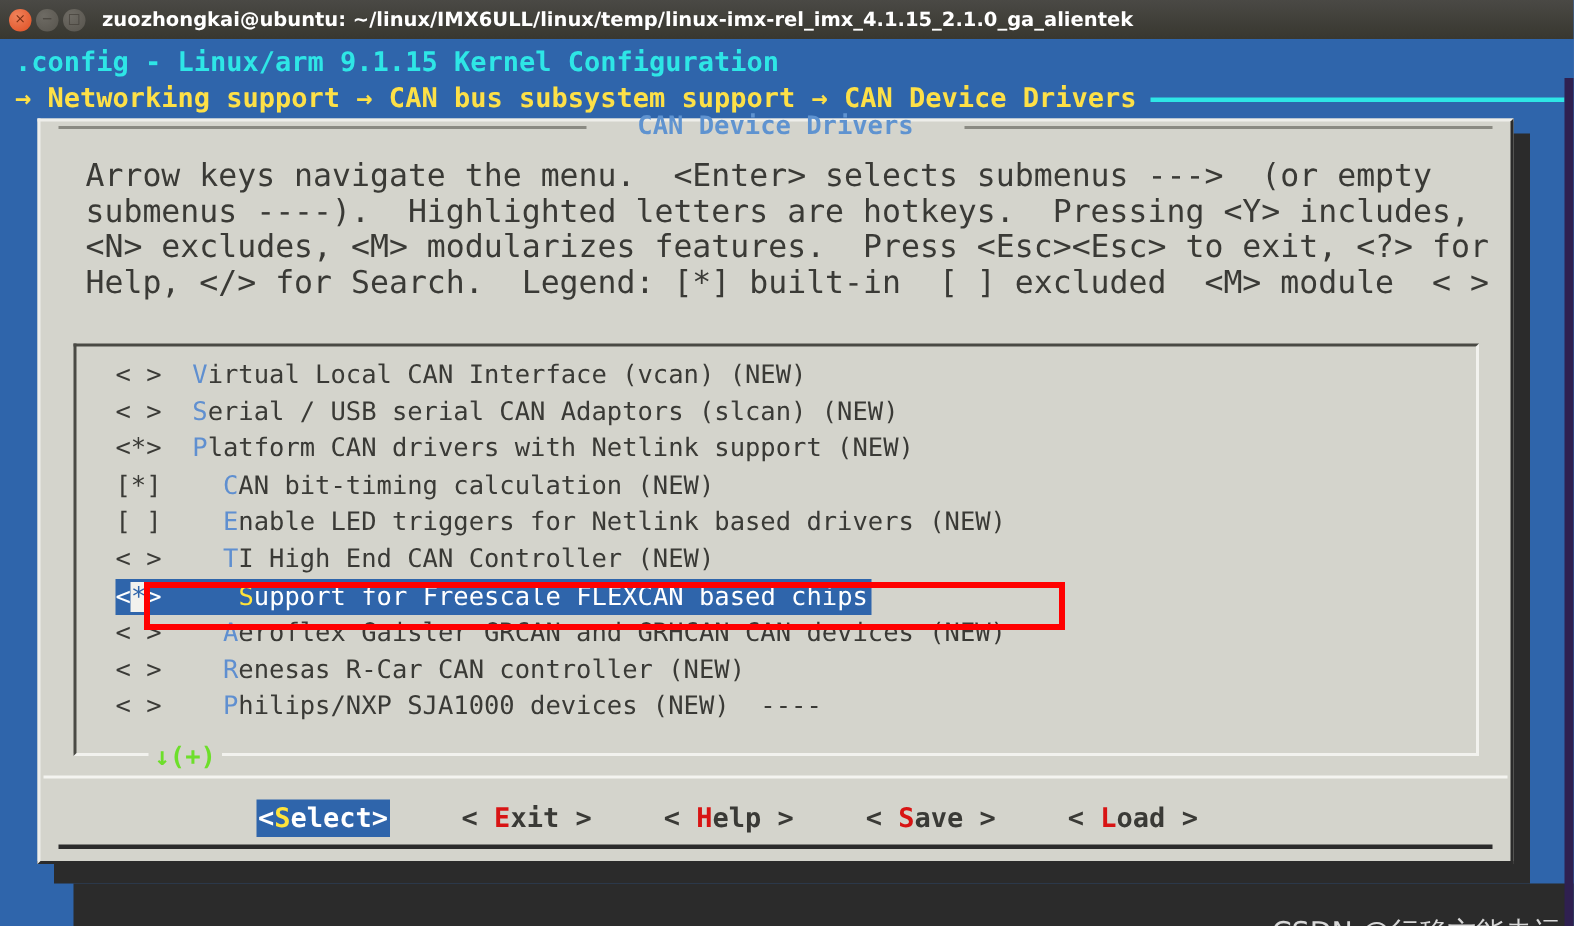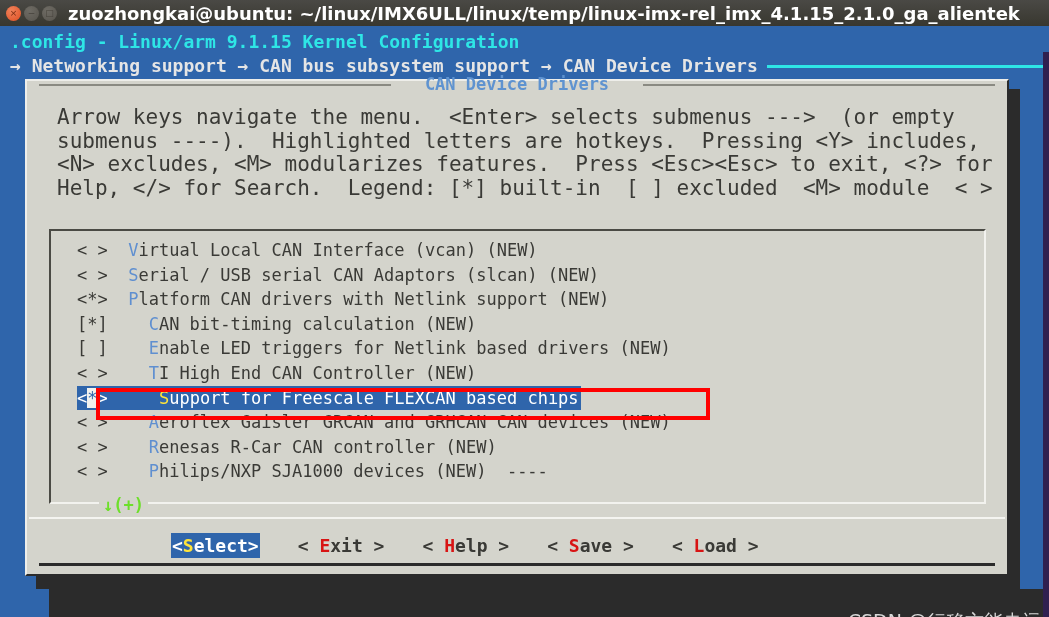--- a/index.html
+++ b/index.html
@@ -49,42 +49,42 @@
     box-sizing: border-box;
     flex: 0 0 auto;
   }
   #btn-close { background: radial-gradient(circle at 35% 30%, #f0825a, #df4f23); color:#7a2d12; }
   #btn-min   { background: radial-gradient(circle at 35% 30%, #6e6b64, #57544d); }
   #btn-max   { background: radial-gradient(circle at 35% 30%, #6e6b64, #57544d); }
   #titlebar-title {
     margin-left: 8px;
     color: #ffffff;
     font-family: "DejaVu Sans", sans-serif;
-    font-size: 18px;
+    font-size: 13px;
     font-weight: bold;
     white-space: nowrap;
   }
 
   
   #mc-body {
     position: absolute;
     left: 0; top: 26px;
     width: 1049px;
     height: 591px;
     background: #2f65ab;
     font-family: "DejaVu Sans Mono", monospace;
   }
 
   #mc-header {
     position: absolute;
     left: 10px; top: 4px;
     width: 1035px;
   }
   .hdr-line {
-    color: #e5e5e5;
+    color: #fde047;
     font-size: 18px;
     font-weight: bold;
     line-height: 24px;
     white-space: nowrap;
     letter-spacing: 0px;
   }
   #mc-title-line { color: #2ee6e6; }
   #mc-breadcrumb-line { display: flex; align-items: center; }
   #mc-breadcrumb-line .bc-text { white-space: nowrap; }
   #mc-breadcrumb-rule {
@@ -213,20 +213,21 @@
     background: #f4f4f0;
   }
   #button-bar {
     position: absolute;
     left: 0; top: 452px;
     width: 792px;
     display: flex;
     align-items: center;
     padding-left: 144px;
     box-sizing: border-box;
+    gap: 10px;
   }
   .dlg-button {
     font-size: 18px;
     font-weight: bold;
     line-height: 25px;
     color: #3a3a36;
     white-space: pre;
     margin-right: 38px;
   }
   .dlg-button .hk { color: #d81414; }

